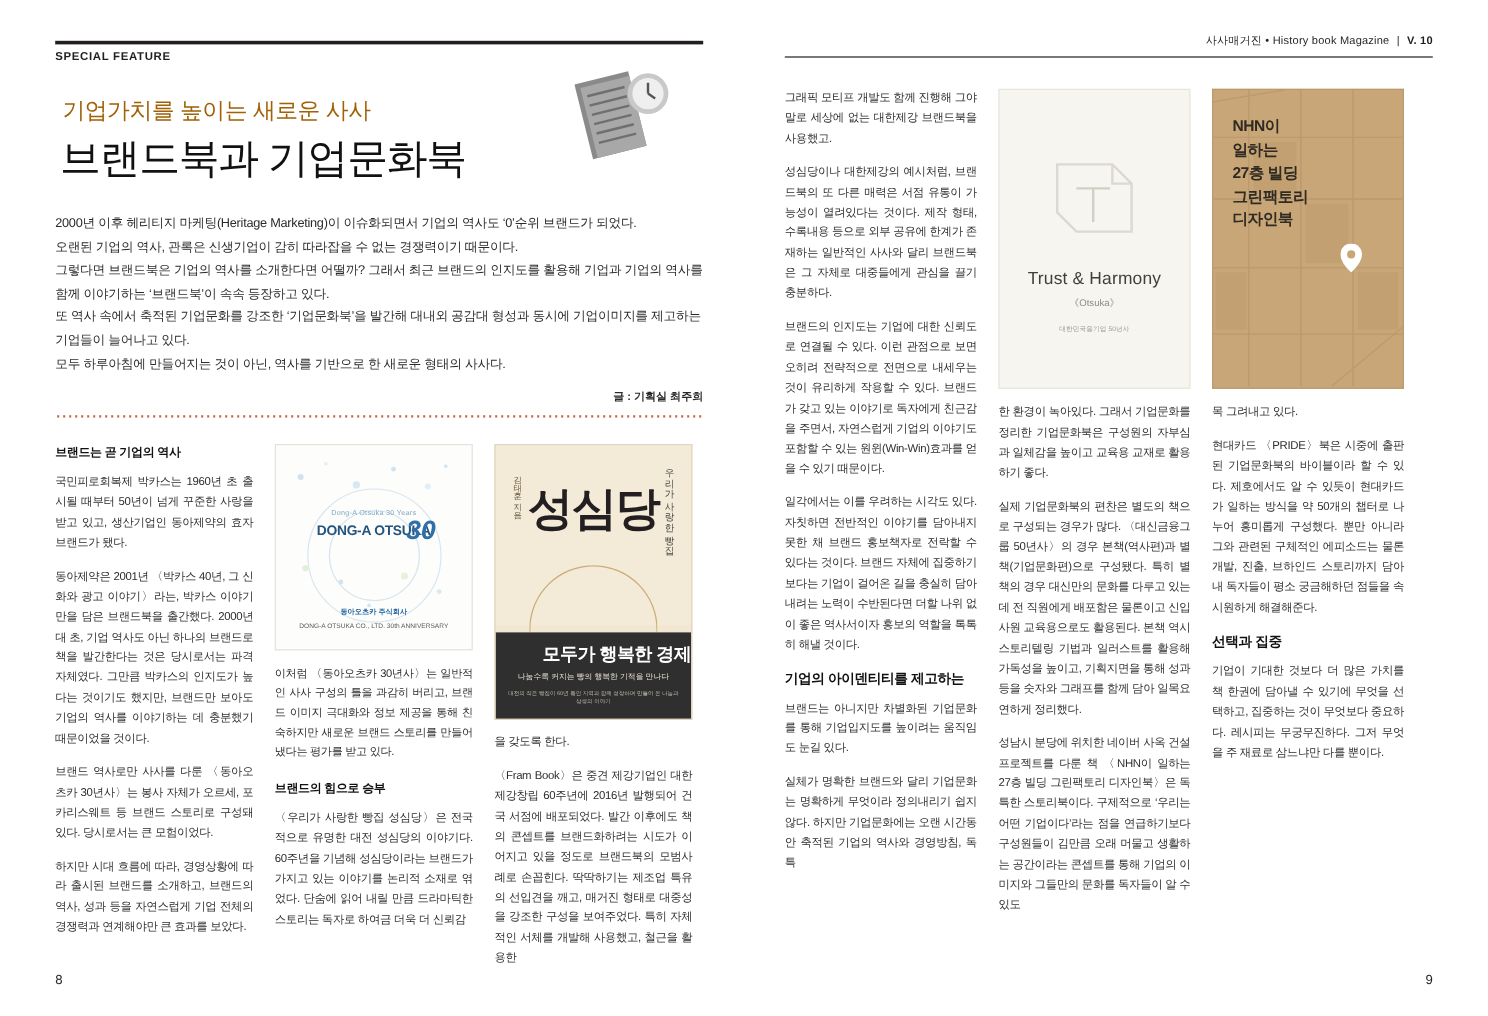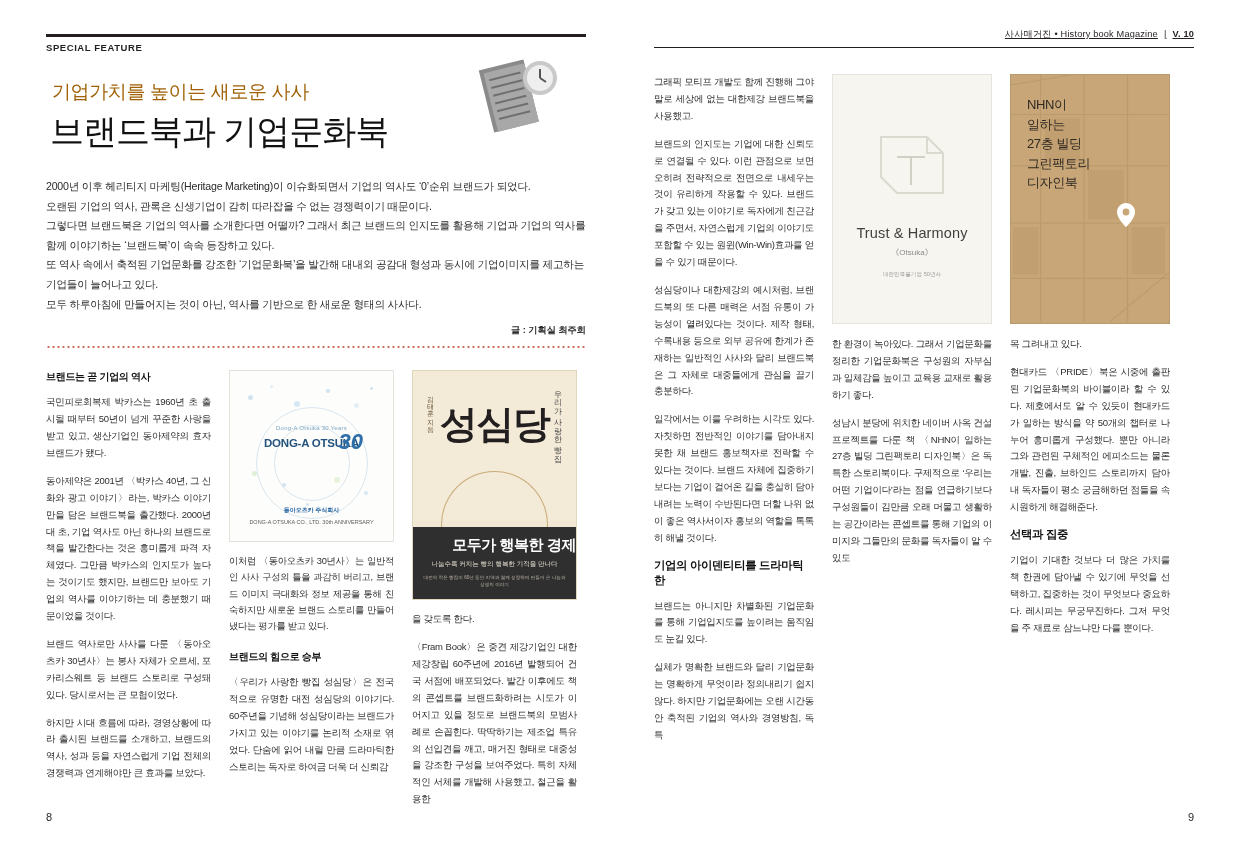--- a/index.html
+++ b/index.html
@@ -146,21 +146,21 @@
   .folio {
     position: absolute; bottom: 24px; font-size: 11px; color: #231f20;
   }
   .folio-l { left: 46px; }
   .folio-r { right: 46px; }
 
   
   .rp-header {
     display: flex; justify-content: flex-end; align-items: baseline;
     font-size: 9.2px; letter-spacing: .02em; color: #231f20;
-    gap: 6px; padding-right: 0; text-decoration: underline;
+    gap: 6px; padding-right: 0;
   }
   .rp-header .vol { font-weight: bold; }
   .rp-rule { width: 100%; height: 1px; background: #231f20; margin-top: 6px; }
 
   .rp-body { display: flex; gap: 18px; margin-top: 26px; }
   .rp-col { width: 160px; }
   .rp-col p {
     font-size: 9.5px; line-height: 1.78; margin: 0 0 11px 0;
     text-align: justify; letter-spacing: -.03em; color: #2e2e2e;
   }
@@ -192,21 +192,21 @@
   }
 
   
   .cover-d {
     height: 250px; background: #c8a678; position: relative; overflow: hidden;
     border: 1px solid #b99a6d; margin-bottom: 12px;
   }
   .cover-d .map { position:absolute; inset:0; opacity:.5; }
   .cover-d .dtitle {
     position:absolute; top:20px; left:16px; font-size:13px;
-    font-weight:normal; color:#2f2a22; line-height:1.5; letter-spacing:-.03em;
+    font-weight:bold; color:#2f2a22; line-height:1.5; letter-spacing:-.03em;
   }
   .cover-d .pin {
     position:absolute; top:128px; right:34px; width:18px; height:24px;
   }
 </style>
 </head>
 <body>
 
 <div class="spread">
 
@@ -247,21 +247,21 @@
 기업들이 늘어나고 있다.
 모두 하루아침에 만들어지는 것이 아닌, 역사를 기반으로 한 새로운 형태의 사사다.</div>
     <div class="byline">글 : 기획실 최주희</div>
     <div class="dots"></div>
 
     <div class="cols3">
 
       <div class="col">
         <h3>브랜드는 곧 기업의 역사</h3>
         <p>국민피로회복제 박카스는 1960년 초 출시될 때부터 50년이 넘게 꾸준한 사랑을 받고 있고, 생산기업인 동아제약의 효자 브랜드가 됐다.</p>
-        <p>동아제약은 2001년 〈박카스 40년, 그 신화와 광고 이야기〉라는, 박카스 이야기만을 담은 브랜드북을 출간했다. 2000년대 초, 기업 역사도 아닌 하나의 브랜드로 책을 발간한다는 것은 흥미롭게 파격 자체였다. 그만큼 박카스의 인지도가 높다는 것이기도 했지만, 브랜드만 보아도 기업의 역사를 이야기하는 데 충분했기 때문이었을 것이다.</p>
+        <p>동아제약은 2001년 〈박카스 40년, 그 신화와 광고 이야기〉라는, 박카스 이야기만을 담은 브랜드북을 출간했다. 2000년대 초, 기업 역사도 아닌 하나의 브랜드로 책을 발간한다는 것은 당시로서는 파격 자체였다. 그만큼 박카스의 인지도가 높다는 것이기도 했지만, 브랜드만 보아도 기업의 역사를 이야기하는 데 충분했기 때문이었을 것이다.</p>
         <p>브랜드 역사로만 사사를 다룬 〈동아오츠카 30년사〉는 봉사 자체가 오르세, 포카리스웨트 등 브랜드 스토리로 구성돼 있다. 당시로서는 큰 모험이었다.</p>
         <p>하지만 시대 흐름에 따라, 경영상황에 따라 출시된 브랜드를 소개하고, 브랜드의 역사, 성과 등을 자연스럽게 기업 전체의 경쟁력과 연계해야만 큰 효과를 보았다.</p>
       </div>
 
       <div class="col">
         <div class="cover cover-a">
           <div class="dots-field">
             <span class="dot" style="left:18px;top:24px;width:5px;height:5px;background:#cfe3f0"></span>
             <span class="dot" style="left:40px;top:14px;width:3px;height:3px;background:#e0eef7"></span>
             <span class="dot" style="left:64px;top:30px;width:6px;height:6px;background:#d6e8f3"></span>
@@ -313,41 +313,42 @@
       <span>사사매거진 • History book Magazine</span>
       <span>|</span>
       <span class="vol">V. 10</span>
     </div>
     <div class="rp-rule"></div>
 
     <div class="rp-body">
 
       <div class="rp-col">
         <p>그래픽 모티프 개발도 함께 진행해 그야말로 세상에 없는 대한제강 브랜드북을 사용했고.</p>
+        <p>성심당이나 대한제강의 예시처럼, 브랜드북의 또 다른 매력은 서점 유통이 가능성이 열려있다는 것이다. 제작 형태, 수록내용 등으로 외부 공유에 한계가 존재하는 일반적인 사사와 달리 브랜드북은 그 자체로 대중들에게 관심을 끌기 충분하다.</p>
         <p>브랜드의 인지도는 기업에 대한 신뢰도로 연결될 수 있다. 이런 관점으로 보면 오히려 전략적으로 전면으로 내세우는 것이 유리하게 작용할 수 있다. 브랜드가 갖고 있는 이야기로 독자에게 친근감을 주면서, 자연스럽게 기업의 이야기도 포함할 수 있는 원윈(Win-Win)효과를 얻을 수 있기 때문이다.</p>
-        <p>성심당이나 대한제강의 예시처럼, 브랜드북의 또 다른 매력은 서점 유통이 가능성이 열려있다는 것이다. 제작 형태, 수록내용 등으로 외부 공유에 한계가 존재하는 일반적인 사사와 달리 브랜드북은 그 자체로 대중들에게 관심을 끌기 충분하다.</p>
         <p>일각에서는 이를 우려하는 시각도 있다. 자칫하면 전반적인 이야기를 담아내지 못한 채 브랜드 홍보책자로 전락할 수 있다는 것이다. 브랜드 자체에 집중하기보다는 기업이 걸어온 길을 충실히 담아내려는 노력이 수반된다면 더할 나위 없이 좋은 역사서이자 홍보의 역할을 톡톡히 해낼 것이다.</p>
-        <h3>기업의 아이덴티티를 드라마틱한</h3>
+        <h3>기업의 아이덴티티를 제고하는</h3>
         <p>브랜드는 아니지만 차별화된 기업문화를 통해 기업입지도를 높이려는 움직임도 눈길 있다.</p>
         <p>실체가 명확한 브랜드와 달리 기업문화는 명확하게 무엇이라 정의내리기 쉽지 않다. 하지만 기업문화에는 오랜 시간동안 축적된 기업의 역사와 경영방침, 독특</p>
       </div>
 
       <div class="rp-col">
         <div class="cover-c">
           <svg class="shape" viewBox="0 0 74 74">
             <path d="M6 10 H52 L68 26 V66 H22 L6 50 Z" fill="none" stroke="#dcd9d0" stroke-width="2"></path>
             <path d="M52 10 V26 H68" fill="none" stroke="#dcd9d0" stroke-width="2"></path>
             <path d="M22 30 H50" stroke="#d2cfc5" stroke-width="2"></path>
             <path d="M36 30 V58" stroke="#d2cfc5" stroke-width="2"></path>
           </svg>
           <div class="ct1">Trust &amp; Harmony</div>
           <div class="ct2">《Otsuka》</div>
           <div class="ct3">대한민국을기업 50년사</div>
         </div>
         <p>한 환경이 녹아있다. 그래서 기업문화를 정리한 기업문화북은 구성원의 자부심과 일체감을 높이고 교육용 교재로 활용하기 좋다.</p>
+        <p>실제 기업문화북의 편찬은 별도의 책으로 구성되는 경우가 많다. 〈대신금융그룹 50년사〉의 경우 본책(역사편)과 별책(기업문화편)으로 구성됐다. 특히 별책의 경우 대신만의 문화를 다루고 있는데 전 직원에게 배포함은 물론이고 신입사원 교육용으로도 활용된다. 본책 역시 스토리텔링 기법과 일러스트를 활용해 가독성을 높이고, 기획지면을 통해 성과 등을 숫자와 그래프를 함께 담아 일목요연하게 정리했다.</p>
         <p>성남시 분당에 위치한 네이버 사옥 건설 프로젝트를 다룬 책 〈NHN이 일하는 27층 빌딩 그린팩토리 디자인북〉은 독특한 스토리북이다. 구제적으로 ‘우리는 어떤 기업이다’라는 점을 연급하기보다 구성원들이 김만큼 오래 머물고 생활하는 공간이라는 콘셉트를 통해 기업의 이미지와 그들만의 문화를 독자들이 알 수 있도</p>
       </div>
 
       <div class="rp-col">
         <div class="cover-d">
           <svg class="map" viewBox="0 0 160 250" preserveAspectRatio="none">
             <g stroke="#b08f60" stroke-width="1.2" fill="none">
               <path d="M0 40 H160 M0 92 H160 M0 150 H160 M0 206 H160"></path>
               <path d="M30 0 V250 M74 0 V250 M118 0 V250"></path>
               <path d="M0 10 L60 0 M100 250 L160 200"></path>

